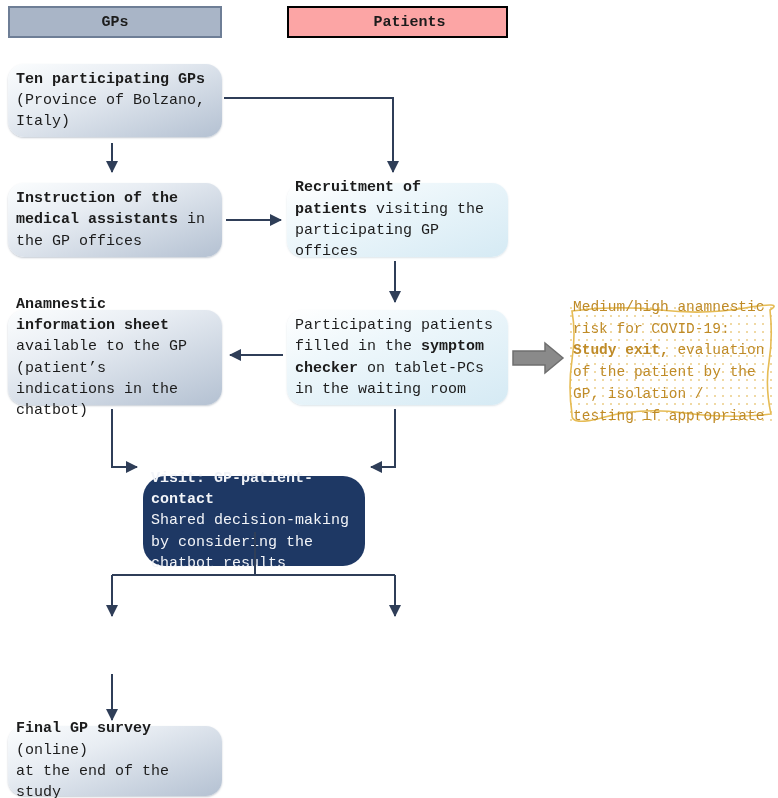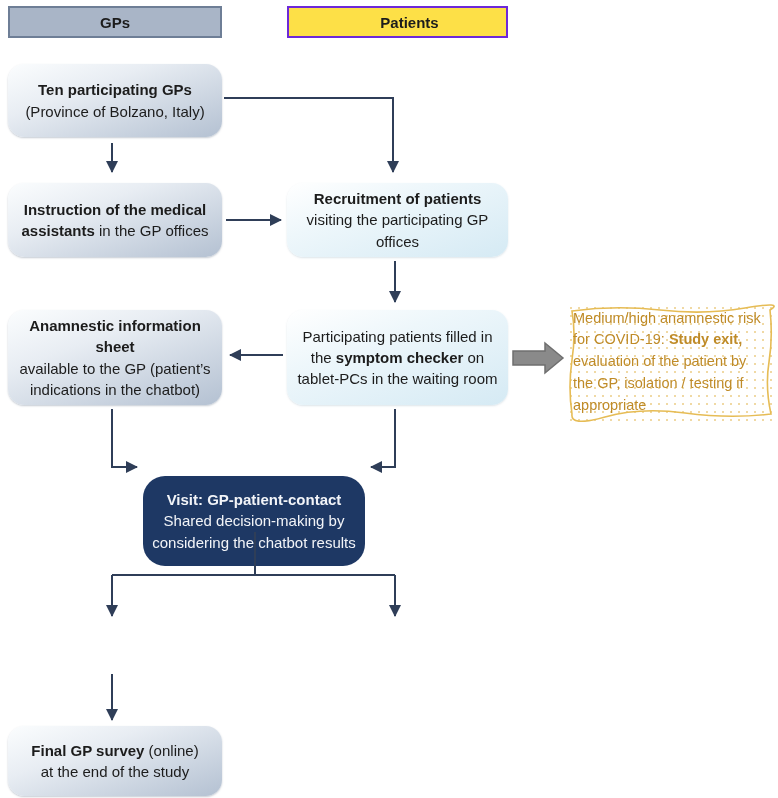--- a/index.html
+++ b/index.html
@@ -5,34 +5,34 @@
   html,body{margin:0;padding:0;background:#ffffff;}
   body{
     font-family:"Liberation Sans","DejaVu Sans",sans-serif;
     color:#1c1c1c;
   }
   .canvas{
     position:relative;
     width:778px;height:798px;
     background:#ffffff;
     overflow:hidden;
+    font-family:Liberation Mono, monospace;
   }
   .abs{position:absolute;box-sizing:border-box;}
   .connectors{position:absolute;left:0;top:0;width:778px;height:798px;pointer-events:none;}
 
   .hdr{
     display:flex;align-items:center;justify-content:center;
     font-weight:bold;font-size:15px;
   }
   .hdr-gp{background:#a9b5c7;border:2px solid #6e7e96;}
-  .hdr-pat{background:#fde047;border:2px solid #6d28d9;padding-left:24px;}
+  .hdr-pat{background:#fca5a5;border:2px solid #000000;padding-left:24px;}
 
   .node{
     display:flex;flex-direction:column;align-items:center;justify-content:center;
-    text-align:center;
     border-radius:16px;
     font-size:15px;line-height:1.42;
     padding:4px 8px;
   }
   .node p{margin:0;white-space:pre-line;}
   .gp-node{
     background:linear-gradient(160deg,#fbfdfe 0%,#e8edf3 35%,#b4c1d2 100%);
     box-shadow:0 1px 2px rgba(90,105,130,0.35);
   }
   .pat-node{

